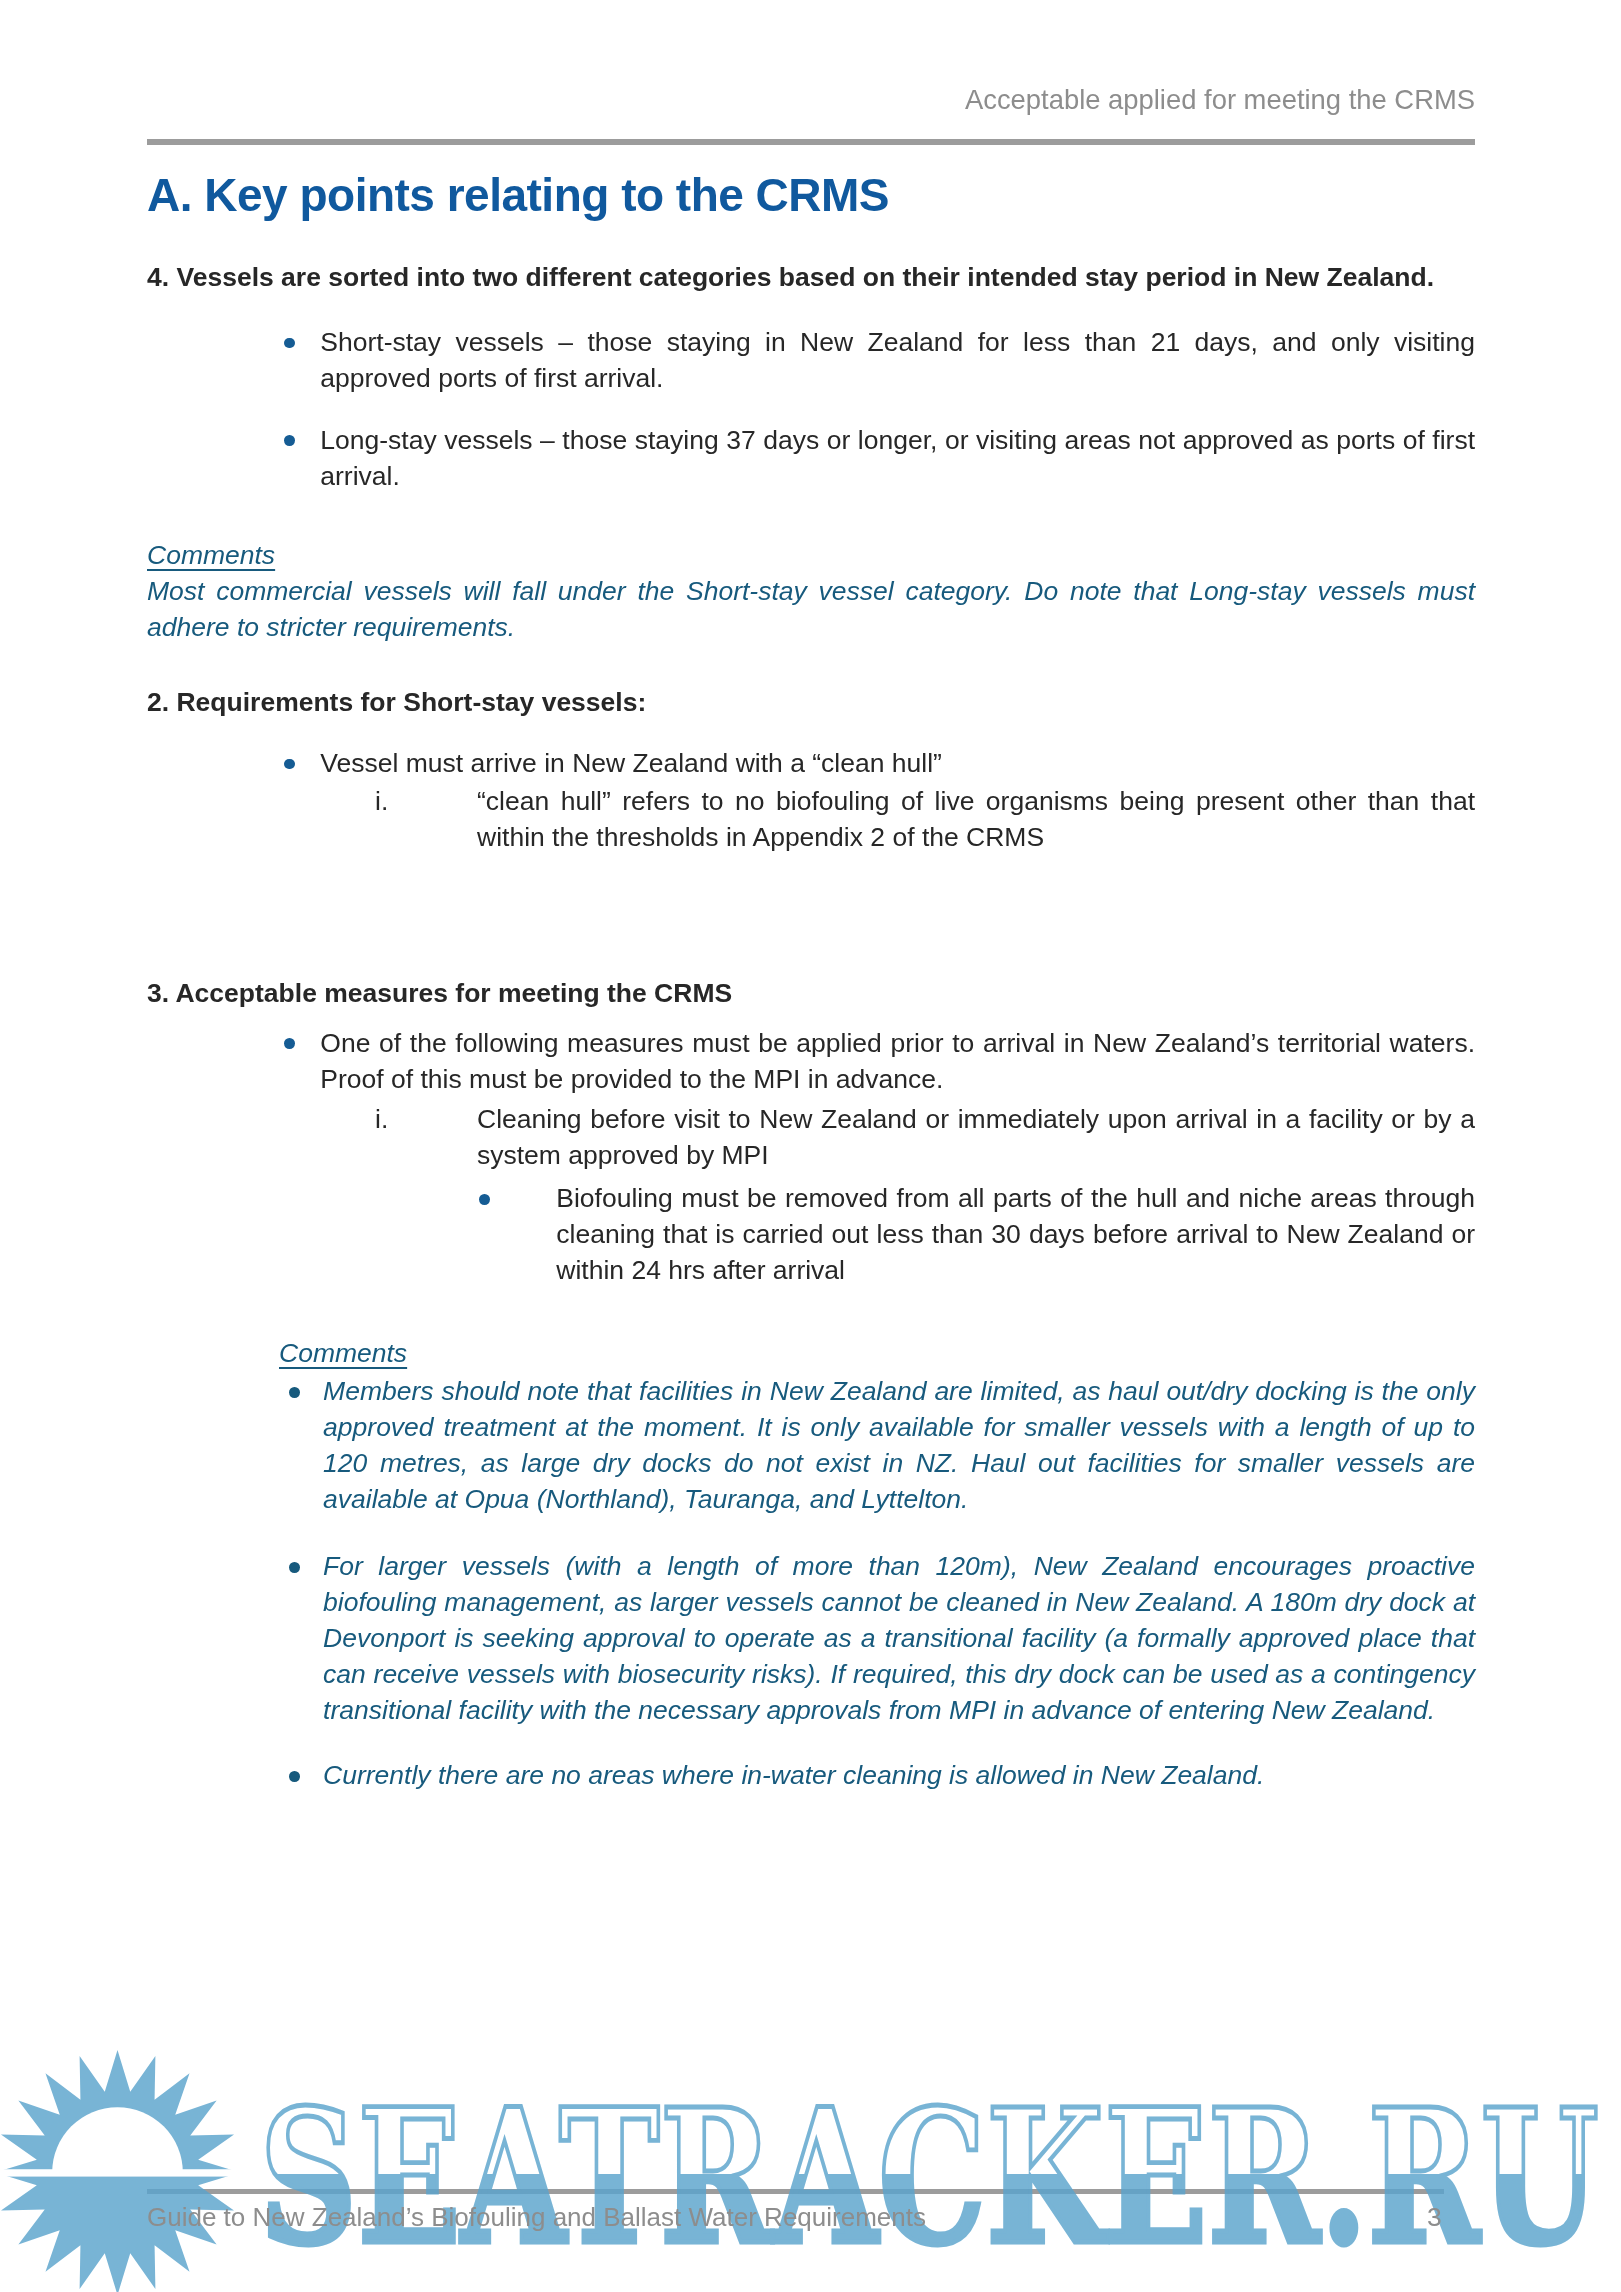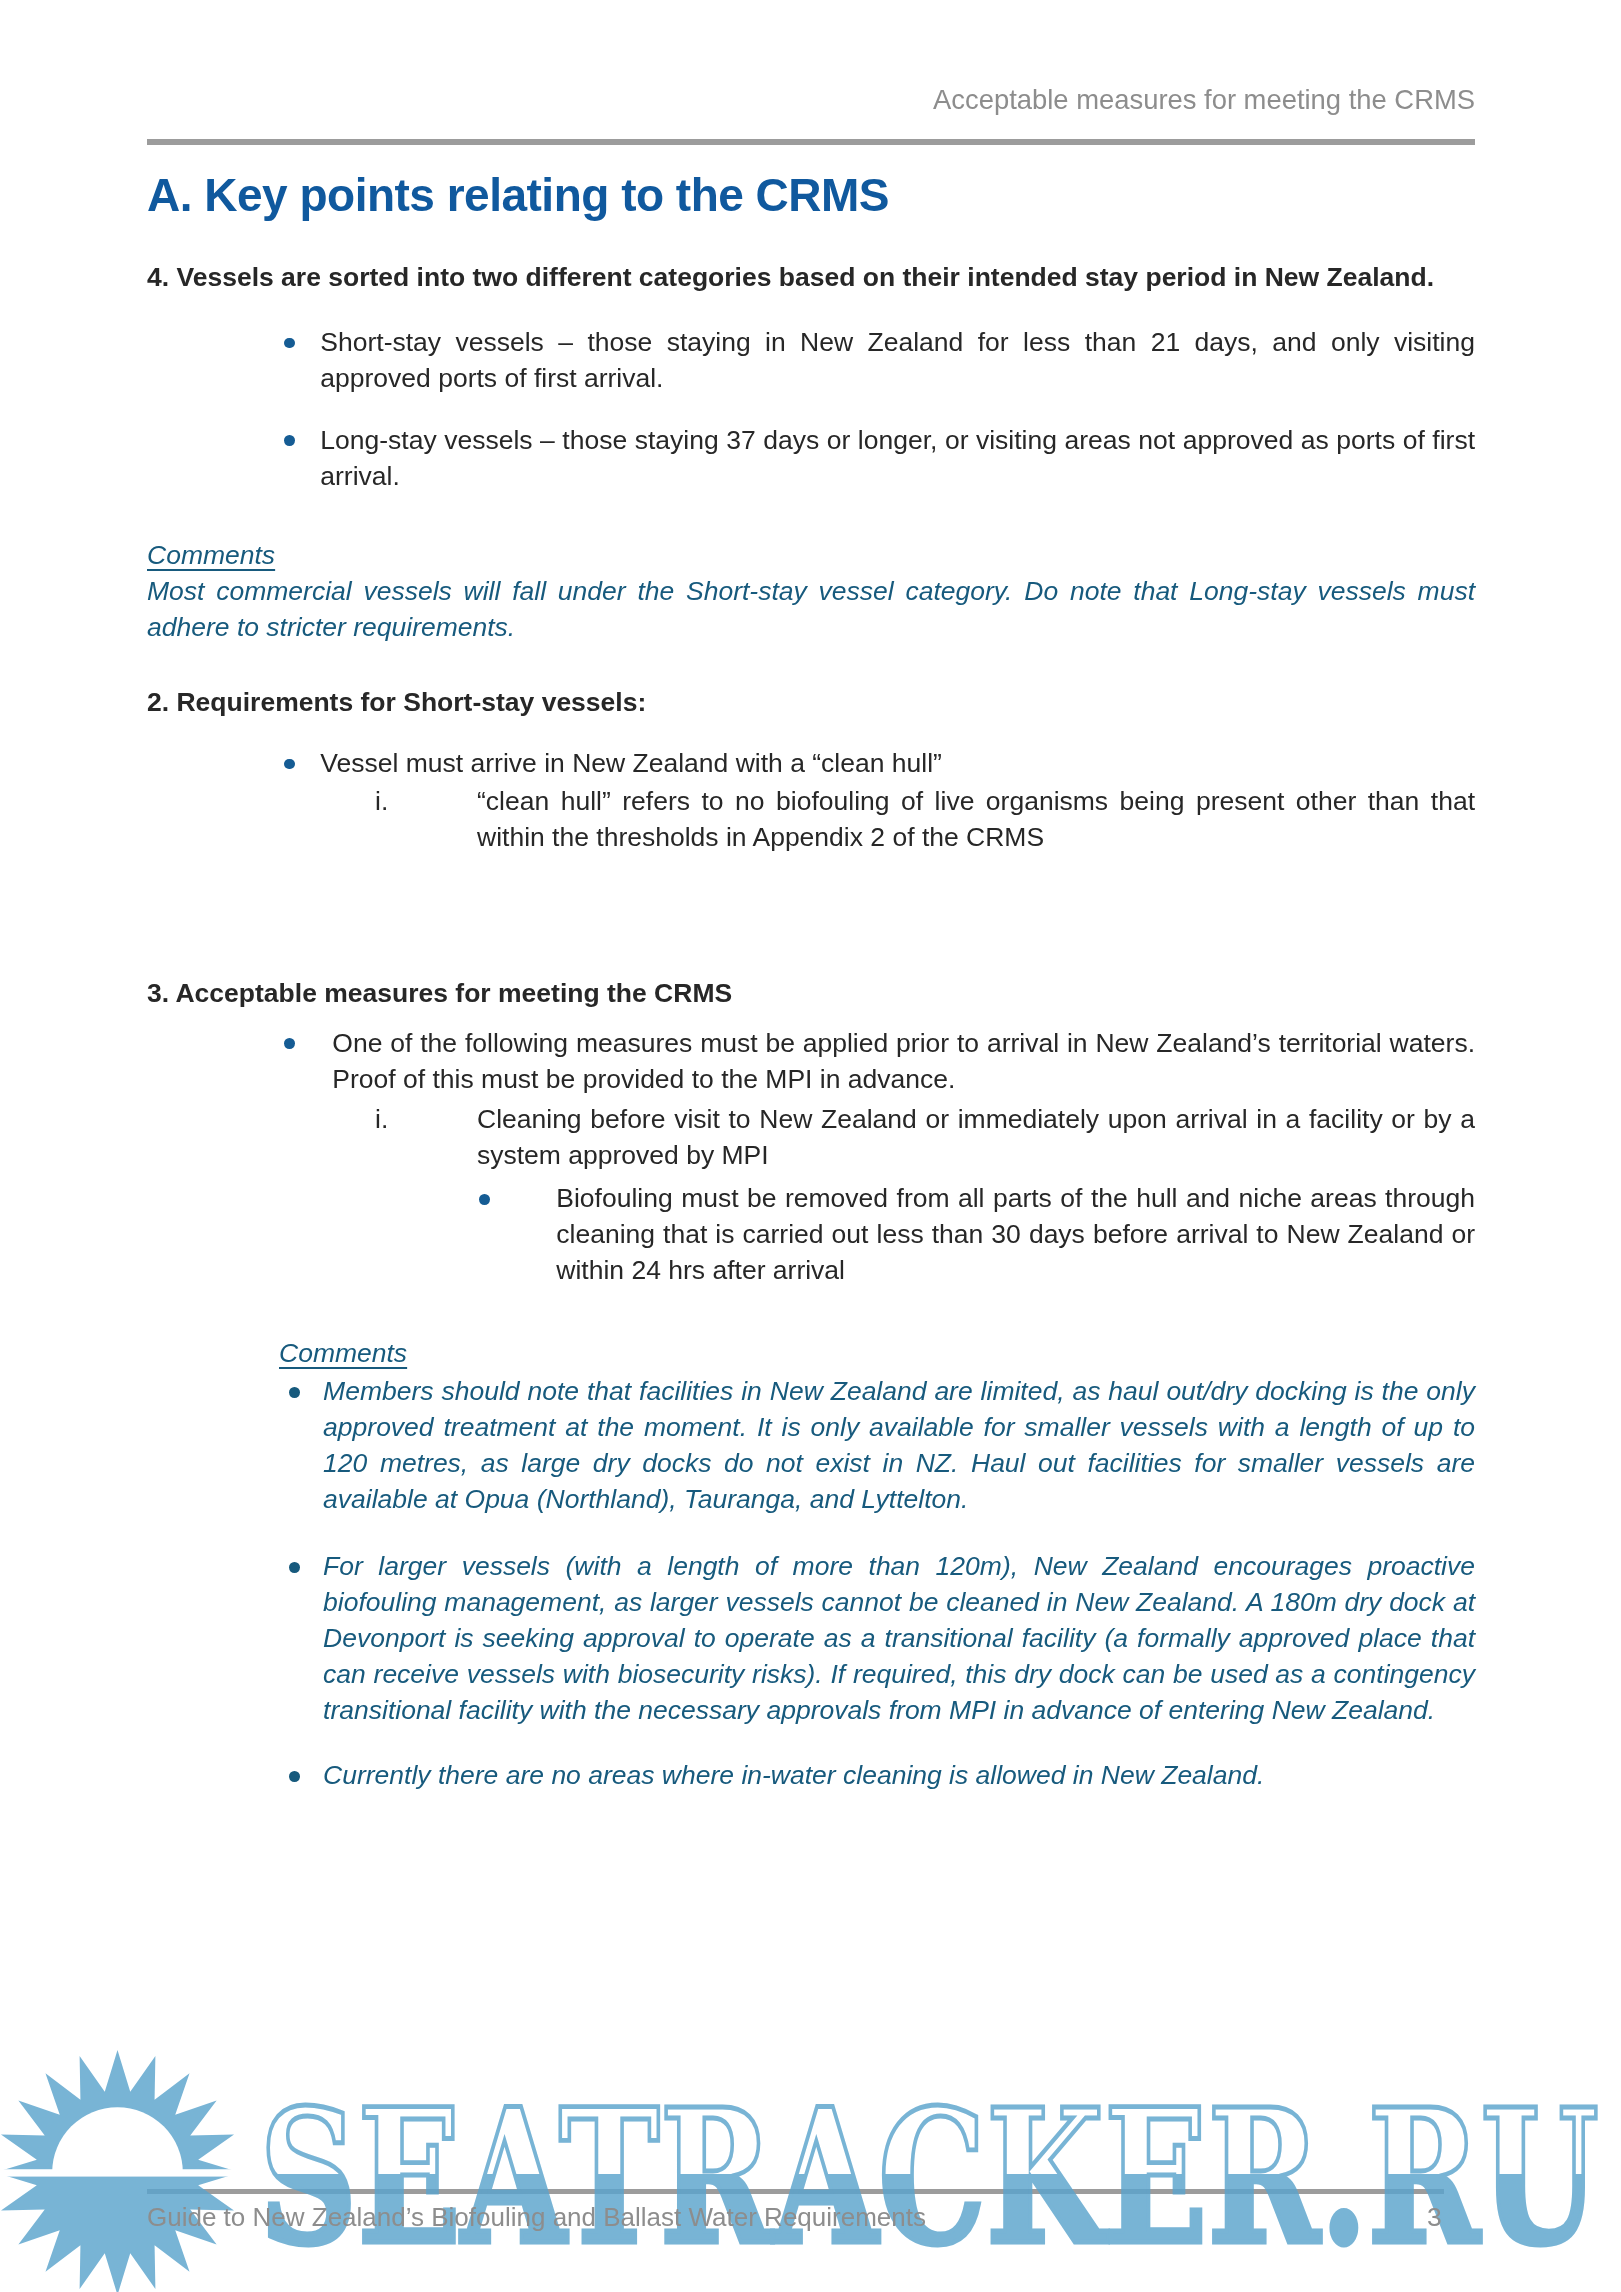--- a/index.html
+++ b/index.html
@@ -115,21 +115,21 @@
   .wm-text-svg text {
     font-family: "DejaVu Serif", serif;
     font-weight: bold;
   }
 </style>
 </head>
 <body>
 
 <div class="page">
 
-  <div class="running-head">Acceptable measures for meeting the CRMS</div>
+  <div class="running-head">Acceptable applied for meeting the CRMS</div>
   <div class="head-rule"></div>
 
   <div class="content">
 
     <h1 class="doc-title">A. Key points relating to the CRMS</h1>
 
     <p class="num-heading" style="margin-top:35px;">4. Vessels are sorted into two different categories based on their intended stay period in New Zealand.</p>
 
     <div class="li l1" style="margin-top:29px;">
       <span class="dot"></span>
@@ -151,21 +151,21 @@
       <span class="dot"></span>
       <p class="li-text">Vessel must arrive in New Zealand with a “clean hull”</p>
     </div>
     <div class="roman" style="margin-top:2px;">
       <span class="rlabel">i.</span>
       <p class="li-text">“clean hull” refers to no biofouling of live organisms being present other than that within the thresholds in Appendix 2 of the CRMS</p>
     </div>
 
     <p class="num-heading" style="margin-top:120px;">3. Acceptable measures for meeting the CRMS</p>
 
-    <div class="li l1" style="margin-top:13.7px;gap:12px;">
+    <div class="li l1" style="margin-top:13.7px;">
       <span class="dot"></span>
       <p class="li-text">One of the following measures must be applied prior to arrival in New Zealand’s territorial waters. Proof of this must be provided to the MPI in advance.</p>
     </div>
     <div class="roman" style="margin-top:3.9px;">
       <span class="rlabel">i.</span>
       <p class="li-text">Cleaning before visit to New Zealand or immediately upon arrival in a facility or by a system approved by MPI</p>
     </div>
     <div class="li l3" style="margin-top:7.8px;">
       <span class="dot"></span>
       <p class="li-text">Biofouling must be removed from all parts of the hull and niche areas through cleaning that is carried out less than 30 days before arrival to New Zealand or within 24 hrs after arrival</p>

